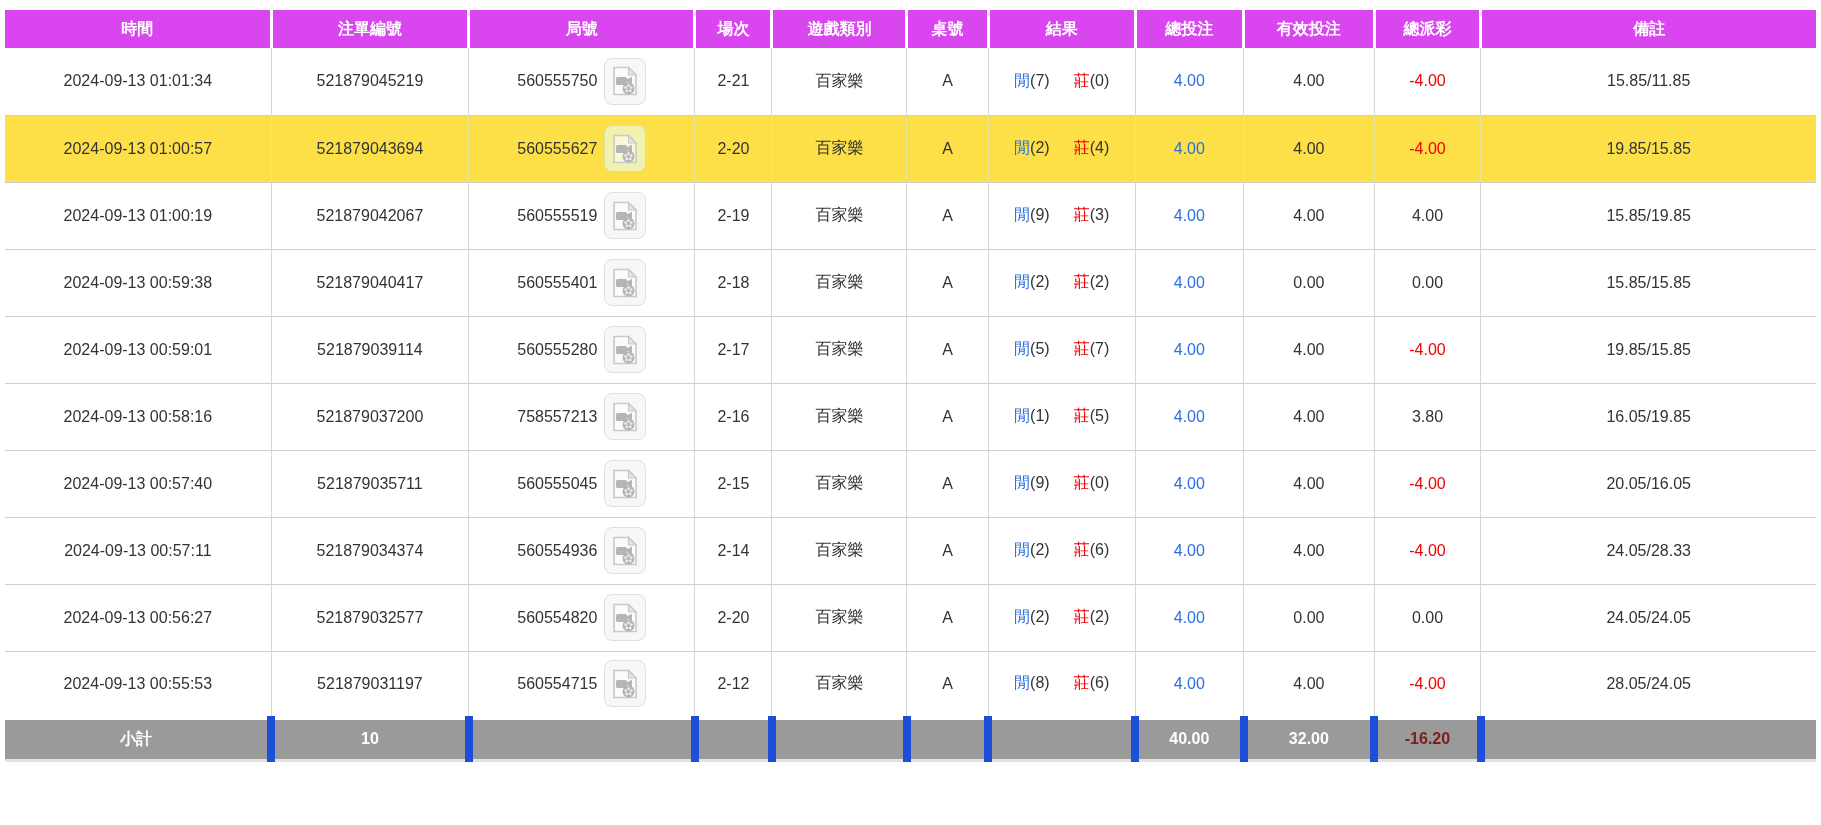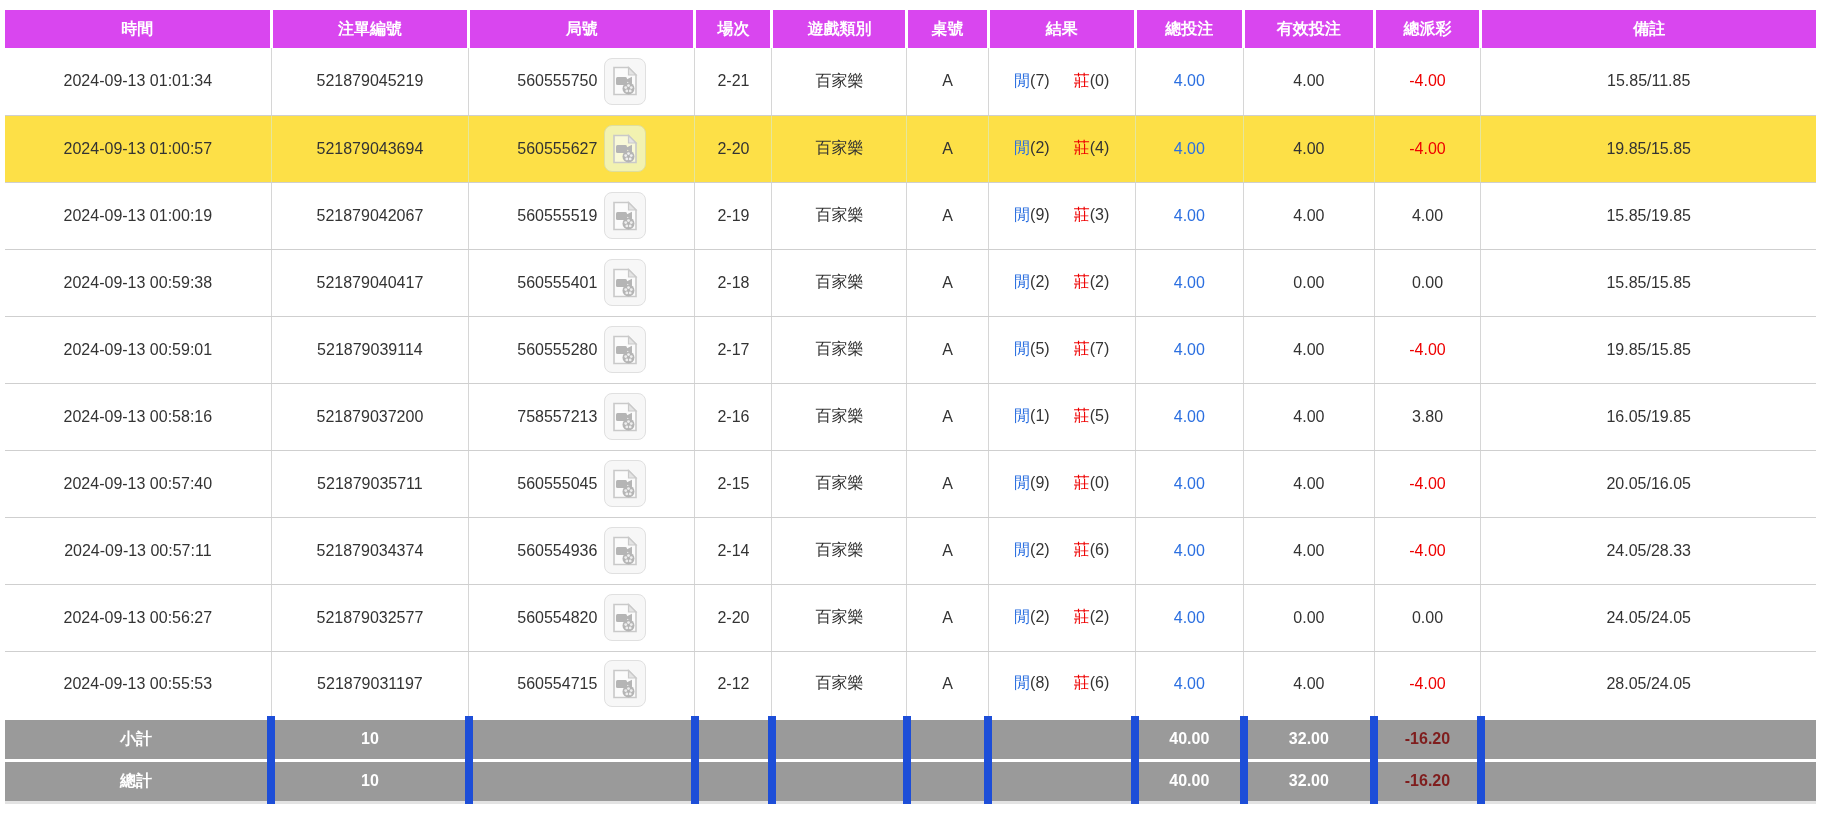--- a/index.html
+++ b/index.html
@@ -446,28 +446,15 @@
     <td></td>
     <td></td>
     <td></td>
     <td></td>
     <td></td>
     <td>40.00</td>
     <td>32.00</td>
     <td class="neg">-16.20</td>
     <td></td>
   </tr>
-        <tr>
-    <td>總計</td>
-    <td>10</td>
-    <td></td>
-    <td></td>
-    <td></td>
-    <td></td>
-    <td></td>
-    <td>40.00</td>
-    <td>32.00</td>
-    <td class="neg">-16.20</td>
-    <td></td>
-  </tr>
       </tfoot>
   </table>
 </div>
 
 </body></html>

